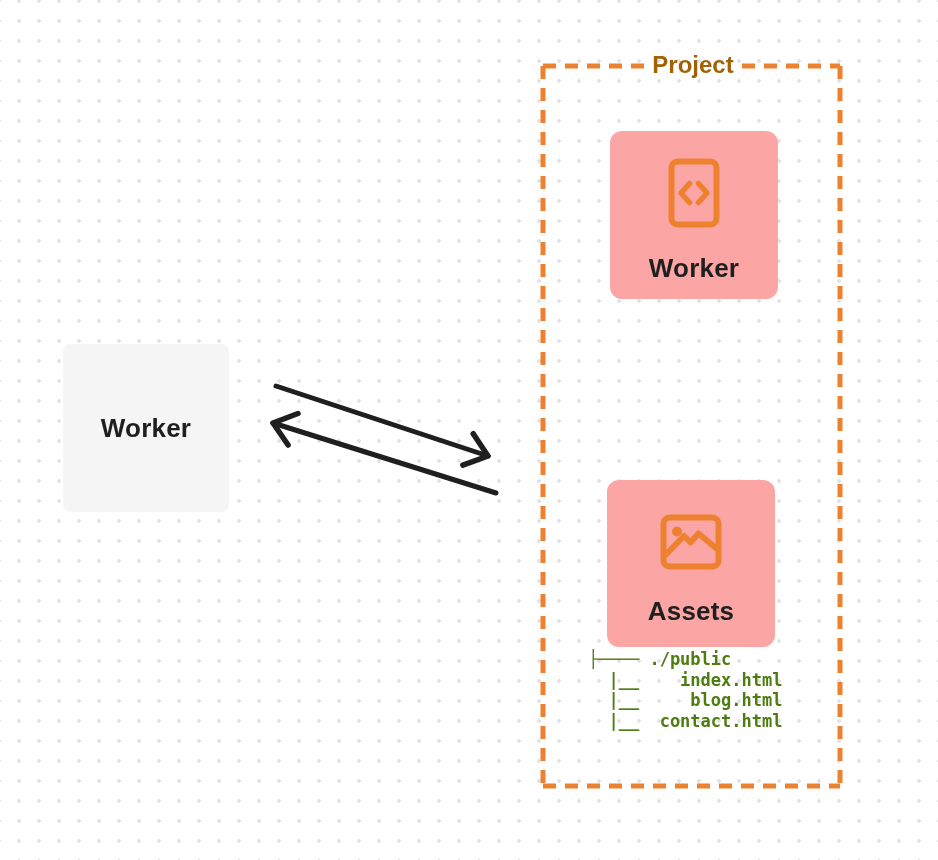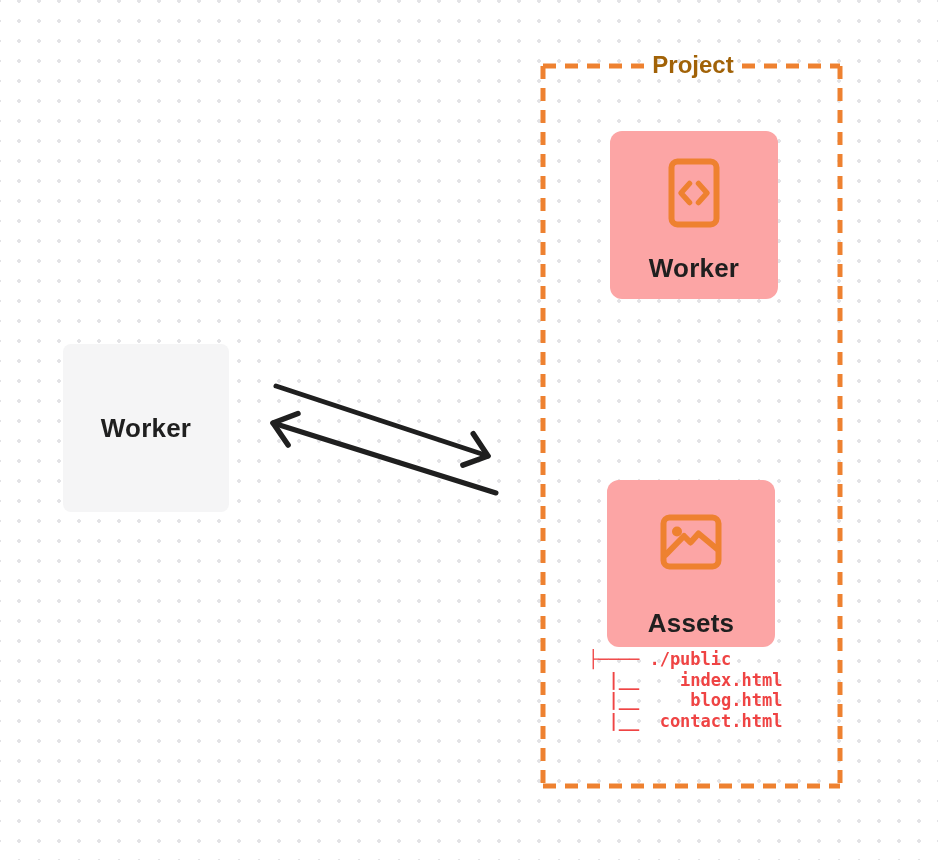--- a/index.html
+++ b/index.html
@@ -82,32 +82,32 @@
   }
   .worker-card { height: 141px; } 
   .worker-card .node-label { margin-top: 25px; }
   .assets-card {
     left: 607px;
     top: 480px;
     height: 133px; 
     padding-top: 34px;
     box-sizing: content-box;
   }
-  .assets-card .node-label { margin-top: 38px; }
+  .assets-card .node-label { margin-top: 26px; }
   .icon-box { flex: 0 0 auto; line-height: 0; }
   .file-tree {
     position: absolute;
     left: 588px;
     top: 649px;
     margin: 0;
     font-family: "DejaVu Sans Mono", monospace;
     font-size: 17px;
     line-height: 20.5px;
     font-weight: 700;
-    color: #ef4444;
+    color: #4d7c0f;
     white-space: pre;
   }
 </style>
 </head>
 <body>
 
 <div id="canvas">
 
   <div class="dot-grid"></div>
 

